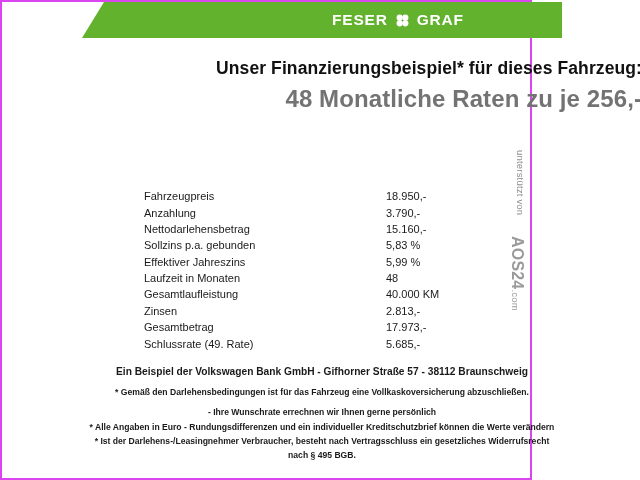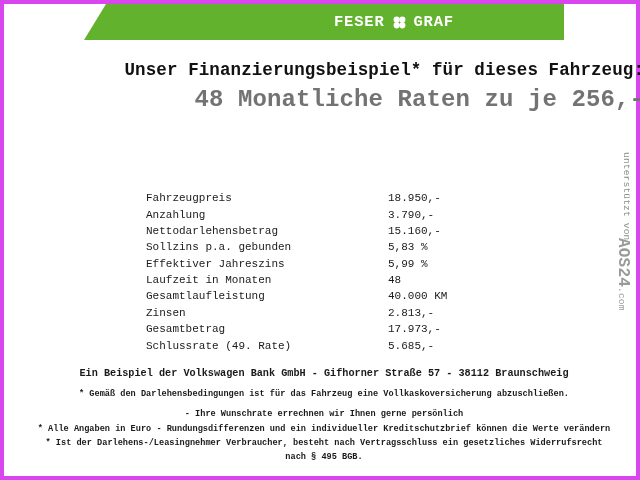--- a/index.html
+++ b/index.html
@@ -9,26 +9,25 @@
   body {
     width: 640px;
     height: 480px;
     background: #ffffff;
     font-family: "Liberation Sans", sans-serif;
     color: #1a1a1a;
     overflow: hidden;
     position: relative;
   }
   .page {
-    width: 640px;
+    width: 532px;
     height: 480px;
     position: relative;
     box-sizing: border-box;
-    border: 4px solid #d946ef;
-    font-family: Liberation Mono, monospace;
+    border: 2px solid #d946ef;
   }
 
   
   .header {
     position: absolute;
     top: 0;
     left: 0;
     width: 640px;
     height: 36px;
   }

